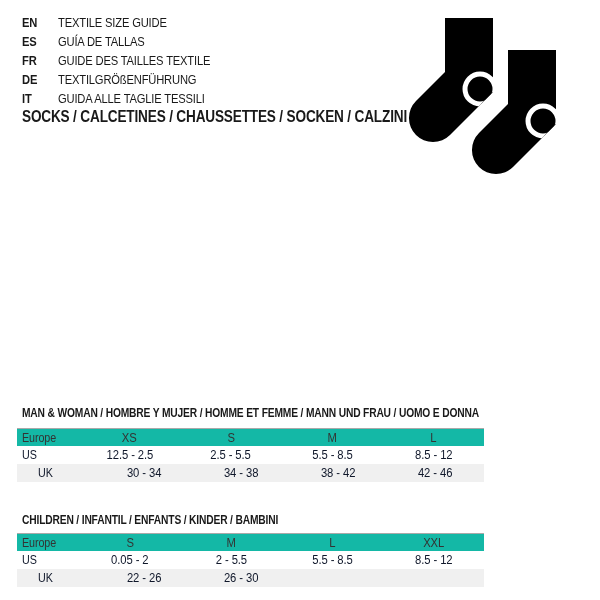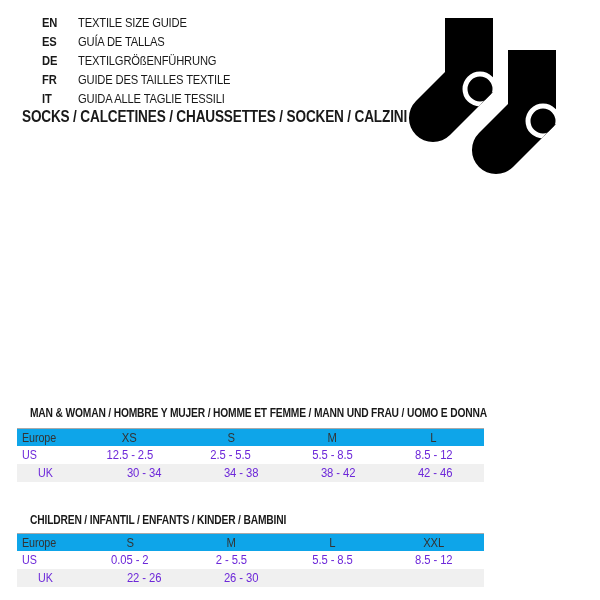--- a/index.html
+++ b/index.html
@@ -11,65 +11,65 @@
     overflow: hidden;
     color: #191919;
   }
   .abs { position: absolute; }
 
   
   .cond  { display: inline-block; transform: scaleX(0.86); transform-origin: 0 50%; white-space: nowrap; }
   .condc { display: inline-block; transform: scaleX(0.90); white-space: nowrap; }
 
   
-  .lang-list { left: 22px; top: 13px; margin-left: 20px; }
+  .lang-list { left: 22px; top: 13px; }
   .lang-row { display: flex; height: 19px; line-height: 19px; }
   .lang-code  { width: 36px; font-size: 13px; font-weight: 700; letter-spacing: -0.2px; }
   .lang-label { font-size: 13px; font-weight: 400; letter-spacing: -0.2px; }
 
   
   .category { left: 22px; top: 108px; font-size: 16px; font-weight: 700; letter-spacing: -0.2px; }
 
   
   .socks { left: 405px; top: 10px; width: 160px; height: 170px; }
 
   
-  .tbl-title { left: 30px; font-size: 12.5px; font-weight: 700; letter-spacing: -0.2px; line-height: 14px; }
+  .tbl-title { left: 22px; font-size: 12.5px; font-weight: 700; letter-spacing: -0.2px; line-height: 14px; }
   .tbl-title .cond { transform: scaleX(0.82); }
   .size-table { left: 17px; width: 467px; }
   .trow { display: grid; grid-template-columns: 62px 1fr 1fr 1fr 1fr; height: 18px; }
   .cell {
     display: flex; align-items: center; justify-content: center;
-    font-size: 12.5px; color: #6d28d9; letter-spacing: -0.1px;
+    font-size: 12.5px; color: #0f172a; letter-spacing: -0.1px;
     overflow: visible;
   }
   .cell.first { justify-content: flex-start; padding-left: 5px; }
-  .trow.head  { background: #0ea5e9; border-top: 1px solid #a9a9a9; box-sizing: border-box; }
+  .trow.head  { background: #14b8a6; border-top: 1px solid #a9a9a9; box-sizing: border-box; }
   .trow.head .cell { color: #333333; }
   .trow.alt   { background: #f0f0f0; padding-left: 16px; }
 </style>
 </head>
 <body>
 
 <div class="abs lang-list">
   <div class="lang-row">
     <span class="lang-code"><span class="cond">EN</span></span>
     <span class="lang-label"><span class="cond">TEXTILE SIZE GUIDE</span></span>
   </div>
   <div class="lang-row">
     <span class="lang-code"><span class="cond">ES</span></span>
     <span class="lang-label"><span class="cond">GUÍA DE TALLAS</span></span>
   </div>
   <div class="lang-row">
+    <span class="lang-code"><span class="cond">FR</span></span>
+    <span class="lang-label"><span class="cond">GUIDE DES TAILLES TEXTILE</span></span>
+  </div>
+  <div class="lang-row">
     <span class="lang-code"><span class="cond">DE</span></span>
     <span class="lang-label"><span class="cond">TEXTILGRÖßENFÜHRUNG</span></span>
-  </div>
-  <div class="lang-row">
-    <span class="lang-code"><span class="cond">FR</span></span>
-    <span class="lang-label"><span class="cond">GUIDE DES TAILLES TEXTILE</span></span>
   </div>
   <div class="lang-row">
     <span class="lang-code"><span class="cond">IT</span></span>
     <span class="lang-label"><span class="cond">GUIDA ALLE TAGLIE TESSILI</span></span>
   </div>
 </div>
 
 <div class="abs category">
   <span class="cond" style="transform: scaleX(0.85);">SOCKS / CALCETINES / CHAUSSETTES / SOCKEN / CALZINI</span>
 </div>

